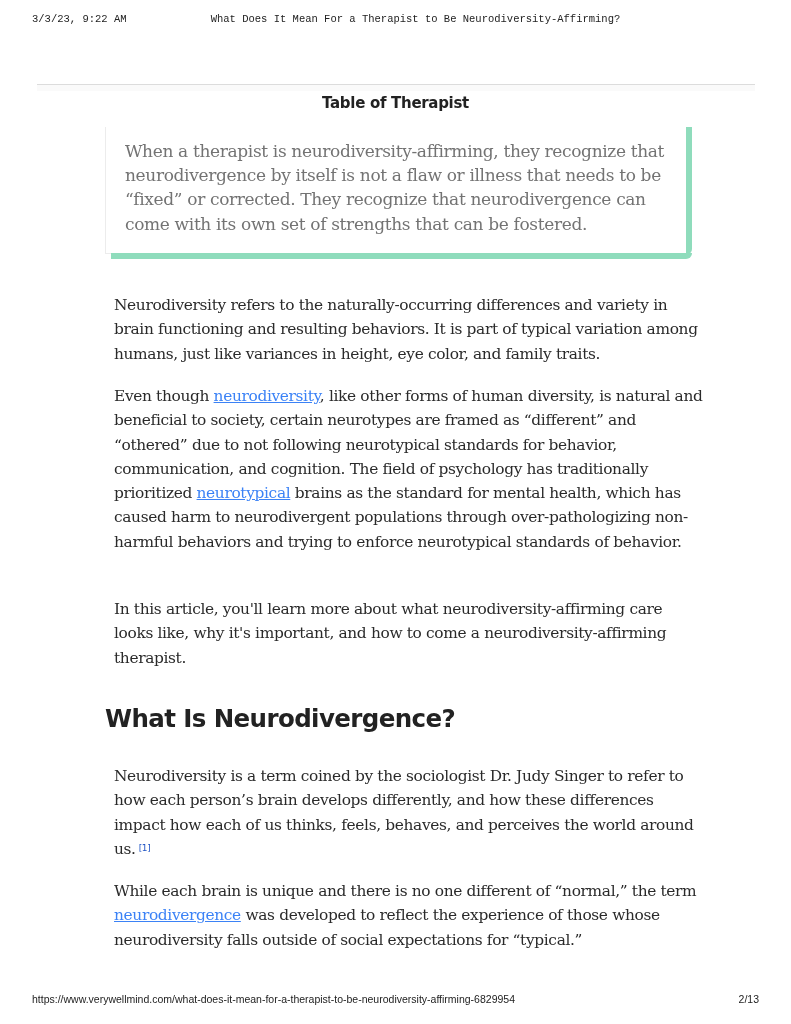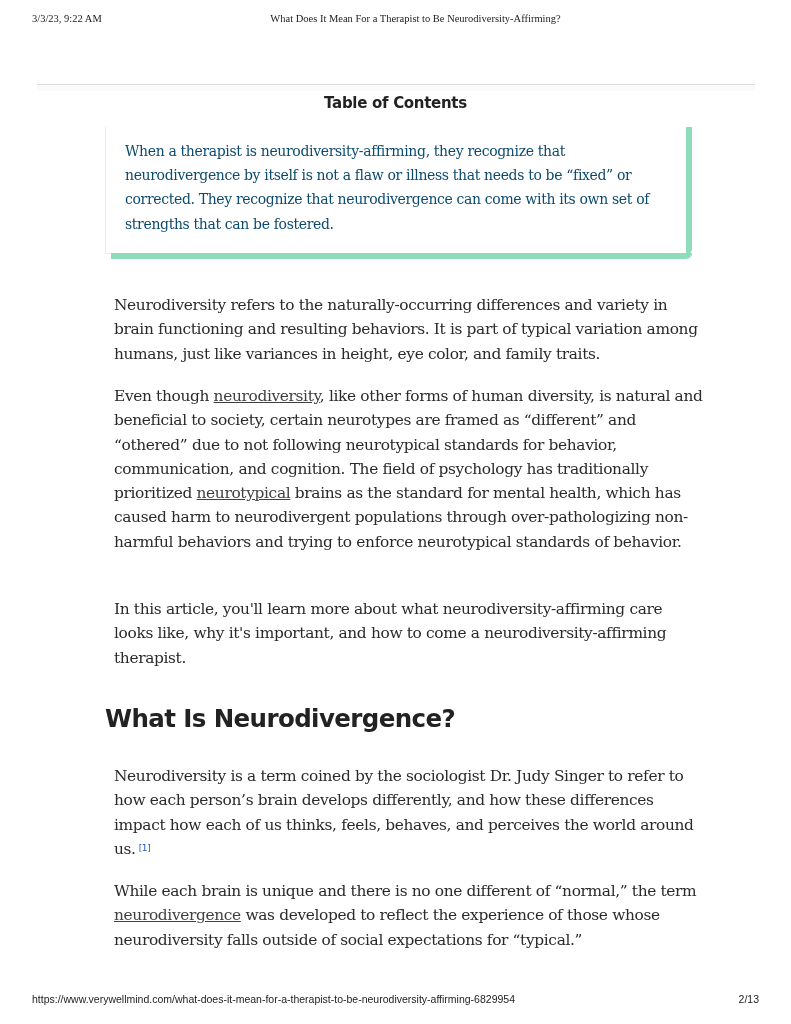--- a/index.html
+++ b/index.html
@@ -1,53 +1,53 @@
 <!DOCTYPE html>
 <html><head>
 <meta charset="utf-8">
 <style>
   html, body { margin: 0; padding: 0; background: #ffffff; }
   body { width: 791px; height: 1024px; position: relative; overflow: hidden; color: #222; }
   .print-header { position: absolute; top: 13px; left: 0; width: 636px; height: 14px;
-    font-family: Liberation Serif, serif; font-size: 10.5px; color: #222; }
+    font-family: Liberation Mono, monospace; font-size: 10.5px; color: #222; }
   .print-header .date { position: absolute; left: 32px; top: 0; }
   .print-header .title { position: absolute; left: 0; width: 791px; text-align: center; top: 0; padding-left: 20px; }
   .top-rule { position: absolute; top: 84px; left: 37px; width: 718px; height: 1px; background: #dcdcdc; }
   .top-shade { position: absolute; top: 85px; left: 37px; width: 718px; height: 6px; background: #fafafa; }
   .toc-title { position: absolute; top: 94px; left: 0; width: 791px; text-align: center;
     font-family: "DejaVu Sans", sans-serif; font-weight: bold; font-size: 15px; color: #222; letter-spacing: -0.3px; }
   .callout { position: absolute; top: 127px; left: 105px; width: 582px; height: 126px;
     background: #fff; border-left: 1px solid #ececec; border-bottom: 1px solid #ececec; }
   .callout-accent-right { position: absolute; top: 127px; left: 686px; width: 6px; height: 128px; background: #8fdcbc; border-bottom-right-radius: 6px; }
   .callout-accent-bottom { position: absolute; top: 253px; left: 111px; width: 581px; height: 6px; background: #8fdcbc; border-bottom-right-radius: 6px; }
   .callout-text { position: absolute; top: 139px; left: 125px; width: 545px;
-    font-family: "DejaVu Serif", serif; font-size: 14px; line-height: 24.2px; color: #0c4a6e; letter-spacing: -0.35px; }
+    font-family: "DejaVu Serif", serif; font-size: 17px; line-height: 24.2px; color: #737373; letter-spacing: -0.35px; }
   .body-text { position: absolute; left: 106px; width: 590px;
     font-family: "DejaVu Serif", serif; font-size: 15.4px; line-height: 24.3px; color: #2a2a2a; letter-spacing: -0.35px; margin: 8px; }
-  a.inline-link { color: #404040; text-decoration: underline; }
+  a.inline-link { color: #3b82f6; text-decoration: underline; }
   sup.citation { color: #2155c5; font-size: 9px; font-family: "DejaVu Sans", sans-serif; vertical-align: top; position: relative; top: -1px; margin-left: 3px; }
   .section-heading { position: absolute; top: 704px; left: 105px;
     font-family: "DejaVu Sans", sans-serif; font-weight: bold; font-size: 24.5px; color: #222; letter-spacing: -0.6px; margin: 0; }
   .print-footer { position: absolute; top: 993px; left: 0; width: 791px; height: 14px;
     font-family: "Liberation Sans", sans-serif; font-size: 10.5px; color: #222; text-decoration: underline; }
   .print-footer .url { position: absolute; left: 32px; top: 0; }
   .print-footer .page { position: absolute; right: 32px; top: 0; }
 </style>
 </head>
 <body>
 
 <div class="print-header">
   <span class="date">3/3/23, 9:22 AM</span>
   <span class="title">What Does It Mean For a Therapist to Be Neurodiversity-Affirming?</span>
 </div>
 
 <div class="top-rule"></div>
 <div class="top-shade"></div>
 
-<div class="toc-title">Table of Contents</div>
+<div class="toc-title">Table of Therapist</div>
 
 <div class="callout"></div>
 <div class="callout-accent-right"></div>
 <div class="callout-accent-bottom"></div>
 <div class="callout-text">When a therapist is neurodiversity-affirming, they recognize that neurodivergence by itself is not a flaw or illness that needs to be “fixed” or corrected. They recognize that neurodivergence can come with its own set of strengths that can be fostered.</div>
 
 <p class="body-text" style="top:285px;">Neurodiversity refers to the naturally-occurring differences and variety in brain functioning and resulting behaviors. It is part of typical variation among humans, just like variances in height, eye color, and family traits.</p>
 
 <p class="body-text" style="top:376px;"><span>Even though </span><a class="inline-link" href="#">neurodiversity</a><span>, like other forms of human diversity, is natural and beneficial to society, certain neurotypes are framed as “different” and “othered” due to not following neurotypical standards for behavior, communication, and cognition. The field of psychology has traditionally prioritized </span><a class="inline-link" href="#">neurotypical</a><span> brains as the standard for mental health, which has caused harm to neurodivergent populations through over-pathologizing non-harmful behaviors and trying to enforce neurotypical standards of behavior.</span></p>
 

